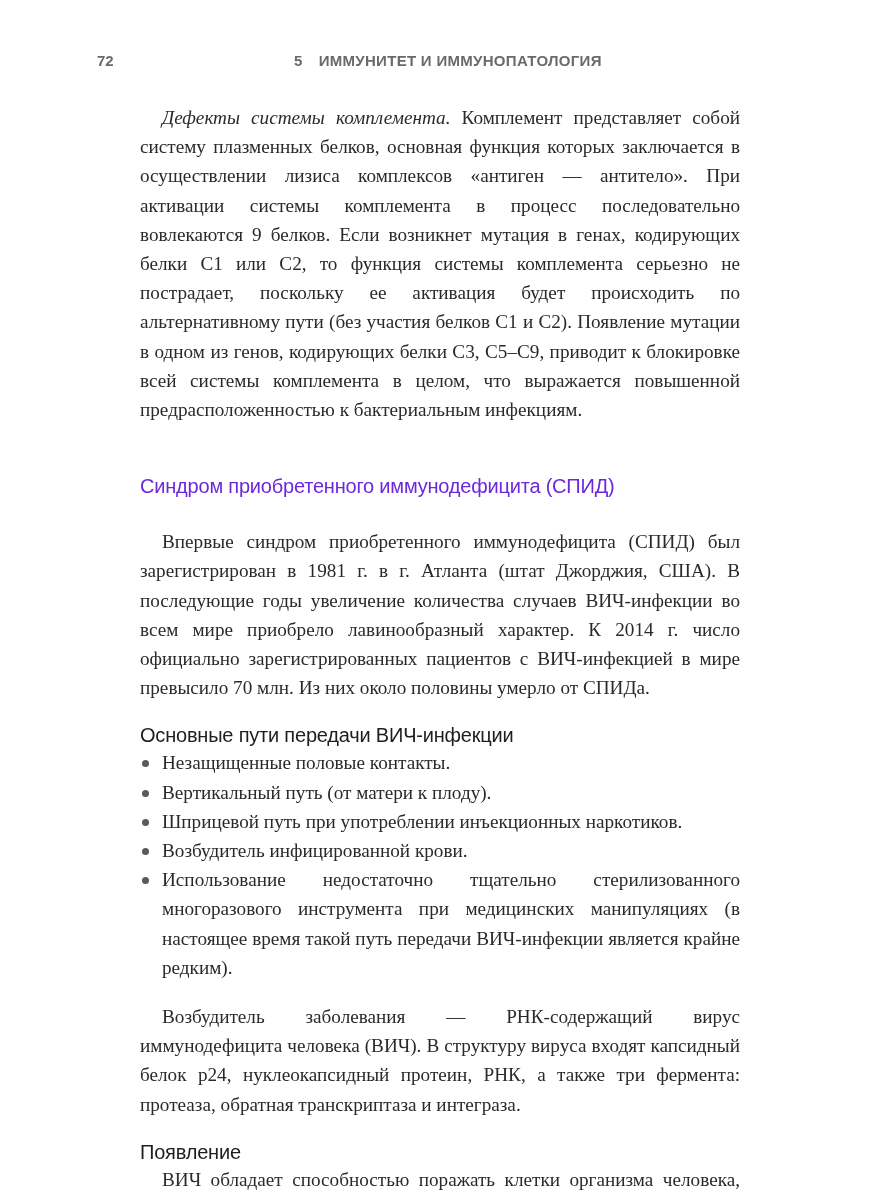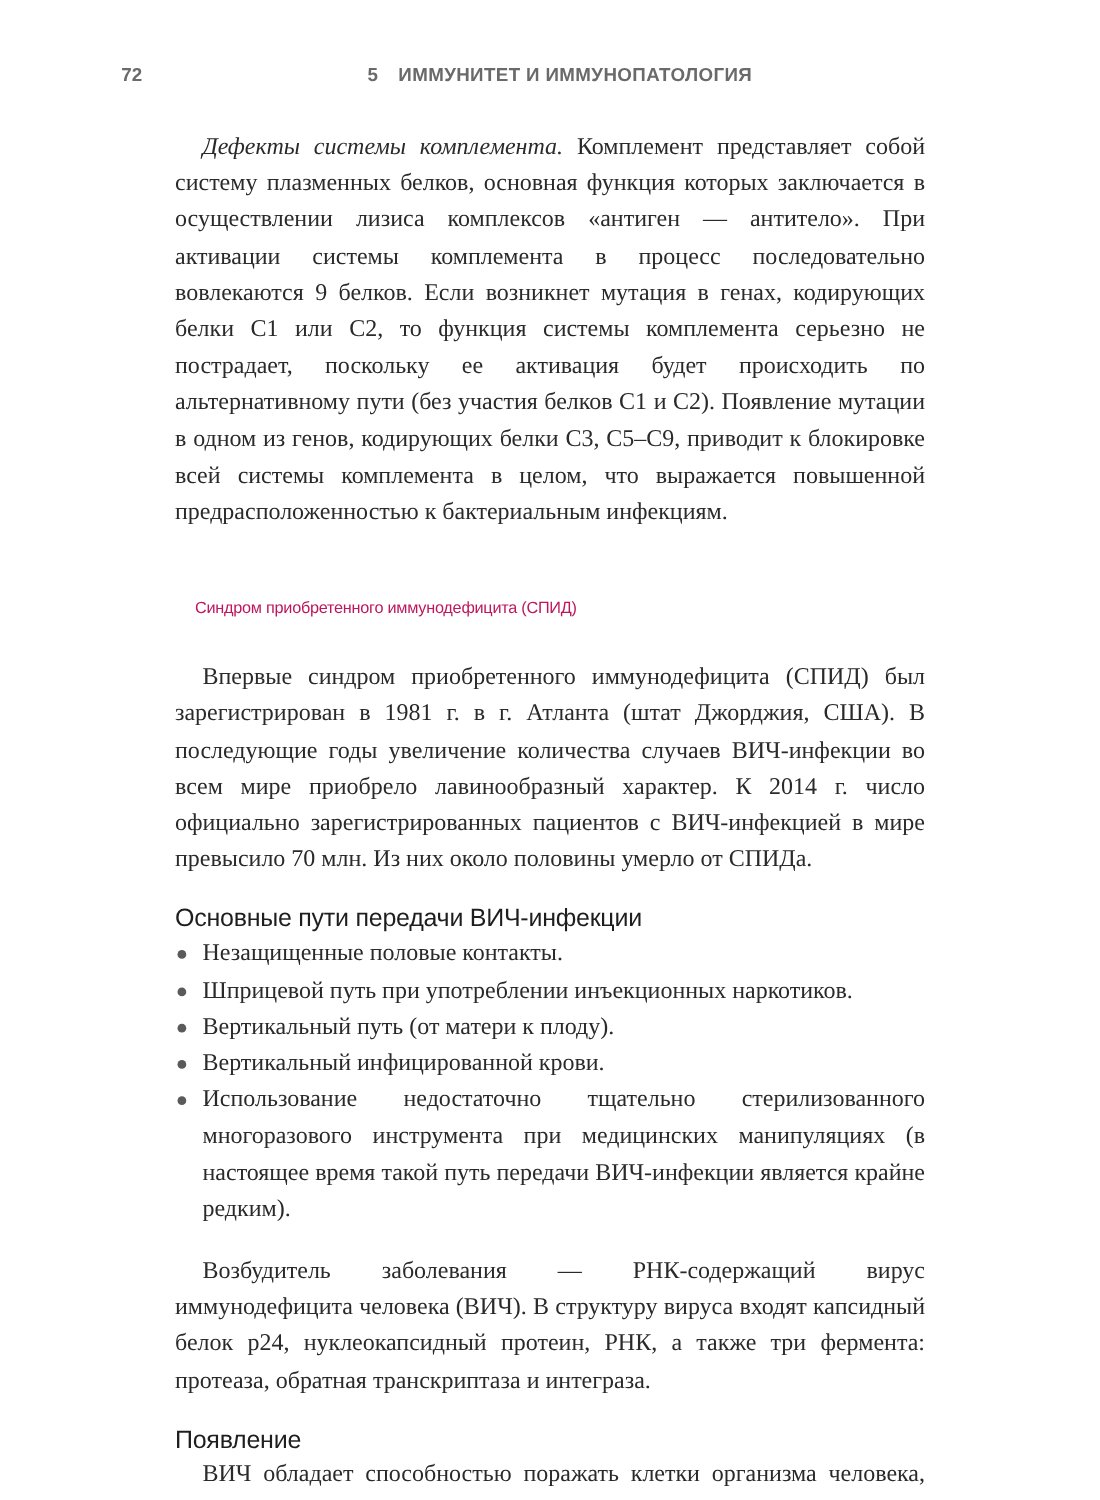--- a/index.html
+++ b/index.html
@@ -13,22 +13,22 @@
   .chapter-title { position: absolute; left: 294px; top: 0; letter-spacing: 0.3px; }
   .chapter-num { margin-right: 16px; }
   .content {
     position: absolute; left: 140px; top: 103px; width: 600px;
     font-family: "Liberation Serif", serif; font-size: 19.2px; line-height: 29.2px; color: #2a2a2a;
   }
   p { margin: 0; text-align: justify; }
   p.indent { text-indent: 22px; }
   .italic { font-style: italic; margin-top: 34px; }
   h2 {
-    font-family: "Liberation Sans", sans-serif; font-weight: normal; font-size: 13px;
-    color: #be185d; margin: 48px 0 27px 16px; line-height: 28px; letter-spacing: -0.2px;
+    font-family: "Liberation Sans", sans-serif; font-weight: normal; font-size: 20px;
+    color: #6d28d9; margin: 48px 0 27px 0; line-height: 28px; letter-spacing: -0.2px;
   }
   h3 {
     font-family: "Liberation Sans", sans-serif; font-weight: normal; font-size: 20px;
     color: #1e1e1e; margin: 0; line-height: 26px; letter-spacing: -0.2px;
   }
   .sec { margin-top: 20px; }
   .sec2 { margin-top: 20px; }
   ul { list-style: none; margin: 0; padding: 0; }
   li { position: relative; padding-left: 22px; text-align: justify; }
   li .bullet {
@@ -47,23 +47,23 @@
 <div class="content">
   <p class="indent"><span class="italic">Дефекты системы комплемента.</span><span> Комплемент представляет собой систему плазменных белков, основная функция которых заключается в осуществлении лизиса комплексов «антиген — антитело». При активации системы комплемента в процесс последовательно вовлекаются 9 белков. Если возникнет мутация в генах, кодирующих белки C1 или C2, то функция системы комплемента серьезно не пострадает, поскольку ее активация будет происходить по альтернативному пути (без участия белков C1 и C2). Появление мутации в одном из генов, кодирующих белки C3, C5–C9, приводит к блокировке всей системы комплемента в целом, что выражается повышенной предрасположенностью к бактериальным инфекциям.</span></p>
 
   <h2>Синдром приобретенного иммунодефицита (СПИД)</h2>
   <p class="indent">Впервые синдром приобретенного иммунодефицита (СПИД) был зарегистрирован в 1981 г. в г. Атланта (штат Джорджия, США). В последующие годы увеличение количества случаев ВИЧ-инфекции во всем мире приобрело лавинообразный характер. К 2014 г. число официально зарегистрированных пациентов с ВИЧ-инфекцией в мире превысило 70 млн. Из них около половины умерло от СПИДа.</p>
 
   <div class="sec">
     <h3>Основные пути передачи ВИЧ-инфекции</h3>
     <ul>
       <li><span class="bullet"></span><span>Незащищенные половые контакты.</span></li>
+      <li><span class="bullet"></span><span>Вертикальный путь (от матери к плоду).</span></li>
       <li><span class="bullet"></span><span>Шприцевой путь при употреблении инъекционных наркотиков.</span></li>
-      <li><span class="bullet"></span><span>Вертикальный путь (от матери к плоду).</span></li>
-      <li><span class="bullet"></span><span>Вертикальный инфицированной крови.</span></li>
+      <li><span class="bullet"></span><span>Возбудитель инфицированной крови.</span></li>
       <li><span class="bullet"></span><span>Использование недостаточно тщательно стерилизованного многоразового инструмента при медицинских манипуляциях (в настоящее время такой путь передачи ВИЧ-инфекции является крайне редким).</span></li>
     </ul>
   </div>
 
   <div class="sec2">
     <p class="indent">Возбудитель заболевания — РНК-содержащий вирус иммунодефицита человека (ВИЧ). В структуру вируса входят капсидный белок p24, нуклеокапсидный протеин, РНК, а также три фермента: протеаза, обратная транскриптаза и интеграза.</p>
   </div>
 
   <div class="sec2">
     <h3>Появление</h3>

